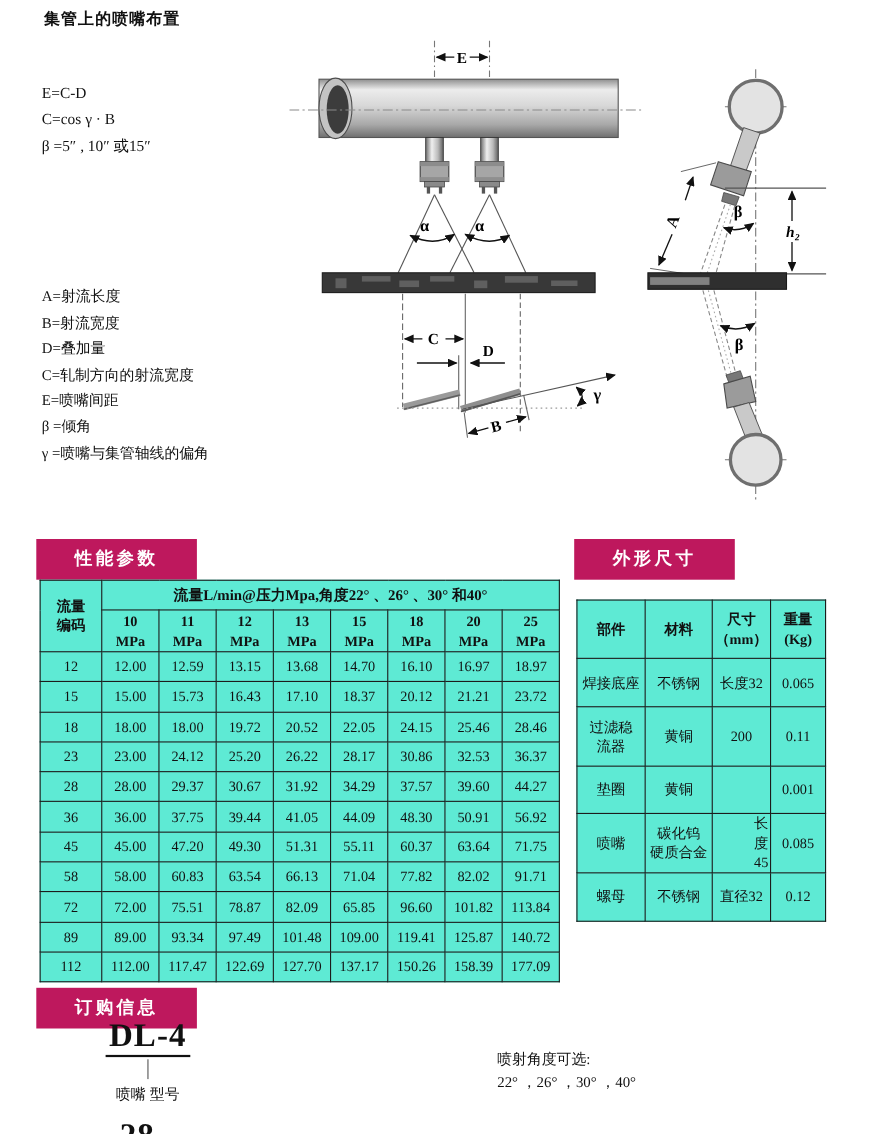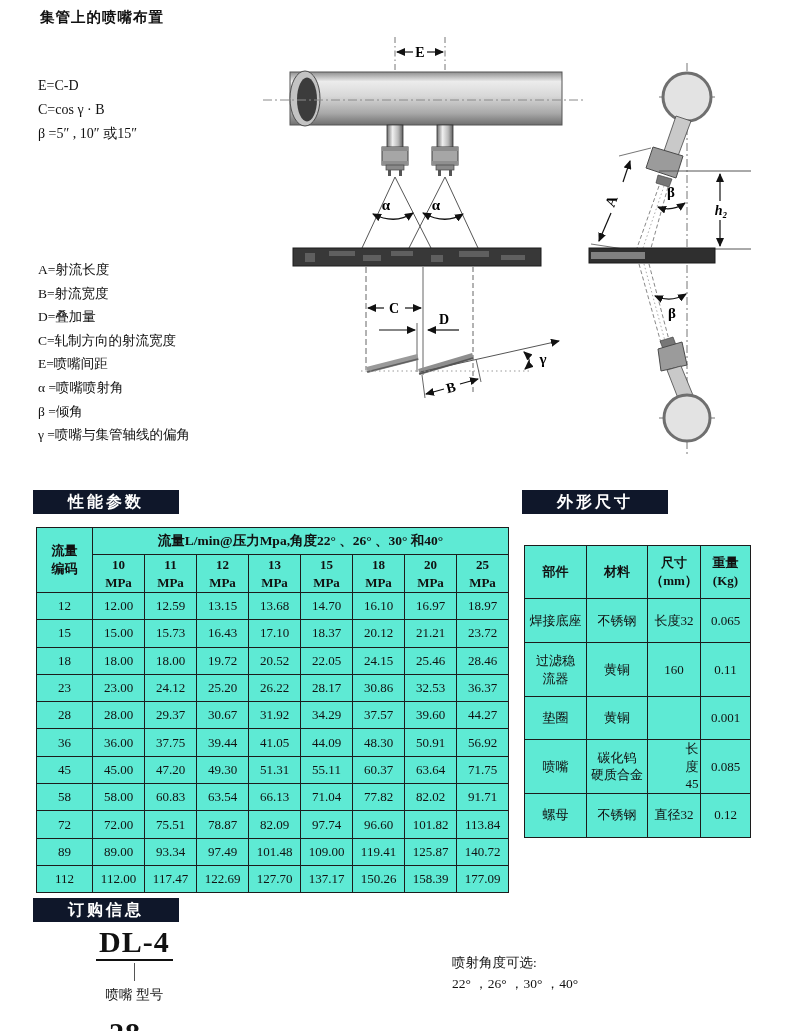--- a/index.html
+++ b/index.html
@@ -9,21 +9,21 @@
     font-family:"Liberation Serif", serif;
   }
   .doc-title{
     position:absolute;left:40px;top:8px;
     font-family:"Liberation Sans", sans-serif;
     font-size:14.5px;font-weight:bold;letter-spacing:1px;
   }
   #formulas{position:absolute;left:38px;top:74px;font-size:14px;line-height:24px;}
   #legend{position:absolute;left:38px;top:258px;font-size:13.5px;line-height:23.6px;}
   .section-bar{
-    position:absolute;width:146px;height:24px;background:#0f172a;color:#fff;
+    position:absolute;width:146px;height:37px;background:#be185d;color:#fff;
     font-family:"Liberation Sans", sans-serif;font-size:16px;font-weight:bold;
     display:flex;align-items:center;justify-content:center;letter-spacing:3px;
   }
   #bar-perf{left:33px;top:490px;}
   #bar-dims{left:522px;top:490px;}
   #bar-order{left:33px;top:898px;}
   table{border-collapse:collapse;position:absolute;table-layout:fixed;background:#5eead4;}
   th,td{border:1px solid #1c1c1c;text-align:center;vertical-align:middle;white-space:pre-line;padding:0;}
   #perf-table{left:36px;top:527px;width:472px;font-size:13px;}
   #perf-table .code-h{font-weight:bold;line-height:1.4;}
@@ -59,21 +59,20 @@
     <div class="formula-line">E=C-D</div>
     <div class="formula-line">C=cos γ · B</div>
     <div class="formula-line">β =5″ , 10″ 或15″</div>
   </div>
 <div id="legend">
     <div class="legend-line">A=射流长度</div>
     <div class="legend-line">B=射流宽度</div>
     <div class="legend-line">D=叠加量</div>
     <div class="legend-line">C=轧制方向的射流宽度</div>
     <div class="legend-line">E=喷嘴间距</div>
-    <div class="legend-line">α =喷嘴喷射角</div>
     <div class="legend-line">β =倾角</div>
     <div class="legend-line">γ =喷嘴与集管轴线的偏角</div>
   </div>
 
 <svg id="diagram-main" style="left:263px;top:25px" width="320" height="420" viewBox="0 0 320 420">
   <defs>
     <linearGradient id="pipeG" x1="0" y1="0" x2="0" y2="1">
       <stop offset="0" stop-color="#8f8f8f"></stop>
         <stop offset="0.18" stop-color="#ececec"></stop>
       <stop offset="0.45" stop-color="#d8d8d8"></stop>
@@ -379,21 +378,21 @@
         <td>77.82</td>
         <td>82.02</td>
         <td>91.71</td>
       </tr>
       <tr>
         <td class="code-c">72</td>
         <td>72.00</td>
         <td>75.51</td>
         <td>78.87</td>
         <td>82.09</td>
-        <td>97.74</td>
+        <td>65.85</td>
         <td>96.60</td>
         <td>101.82</td>
         <td>113.84</td>
       </tr>
       <tr>
         <td class="code-c">89</td>
         <td>89.00</td>
         <td>93.34</td>
         <td>97.49</td>
         <td>101.48</td>
@@ -438,21 +437,21 @@
       <tr>
         <td style="height: 43px;">焊接底座</td>
         <td style="height: 43px;">不锈钢</td>
         <td style="height: 43px;">长度32</td>
         <td style="height: 43px;">0.065</td>
       </tr>
       <tr>
         <td style="height: 53px;">过滤稳
 流器</td>
         <td style="height: 53px;">黄铜</td>
-        <td style="height: 53px;">160</td>
+        <td style="height: 53px;">200</td>
         <td style="height: 53px;">0.11</td>
       </tr>
       <tr>
         <td style="height: 42px;">垫圈</td>
         <td style="height: 42px;">黄铜</td>
         <td style="height: 42px;"></td>
         <td style="height: 42px;">0.001</td>
       </tr>
       <tr>
         <td style="height: 50px;">喷嘴</td>

